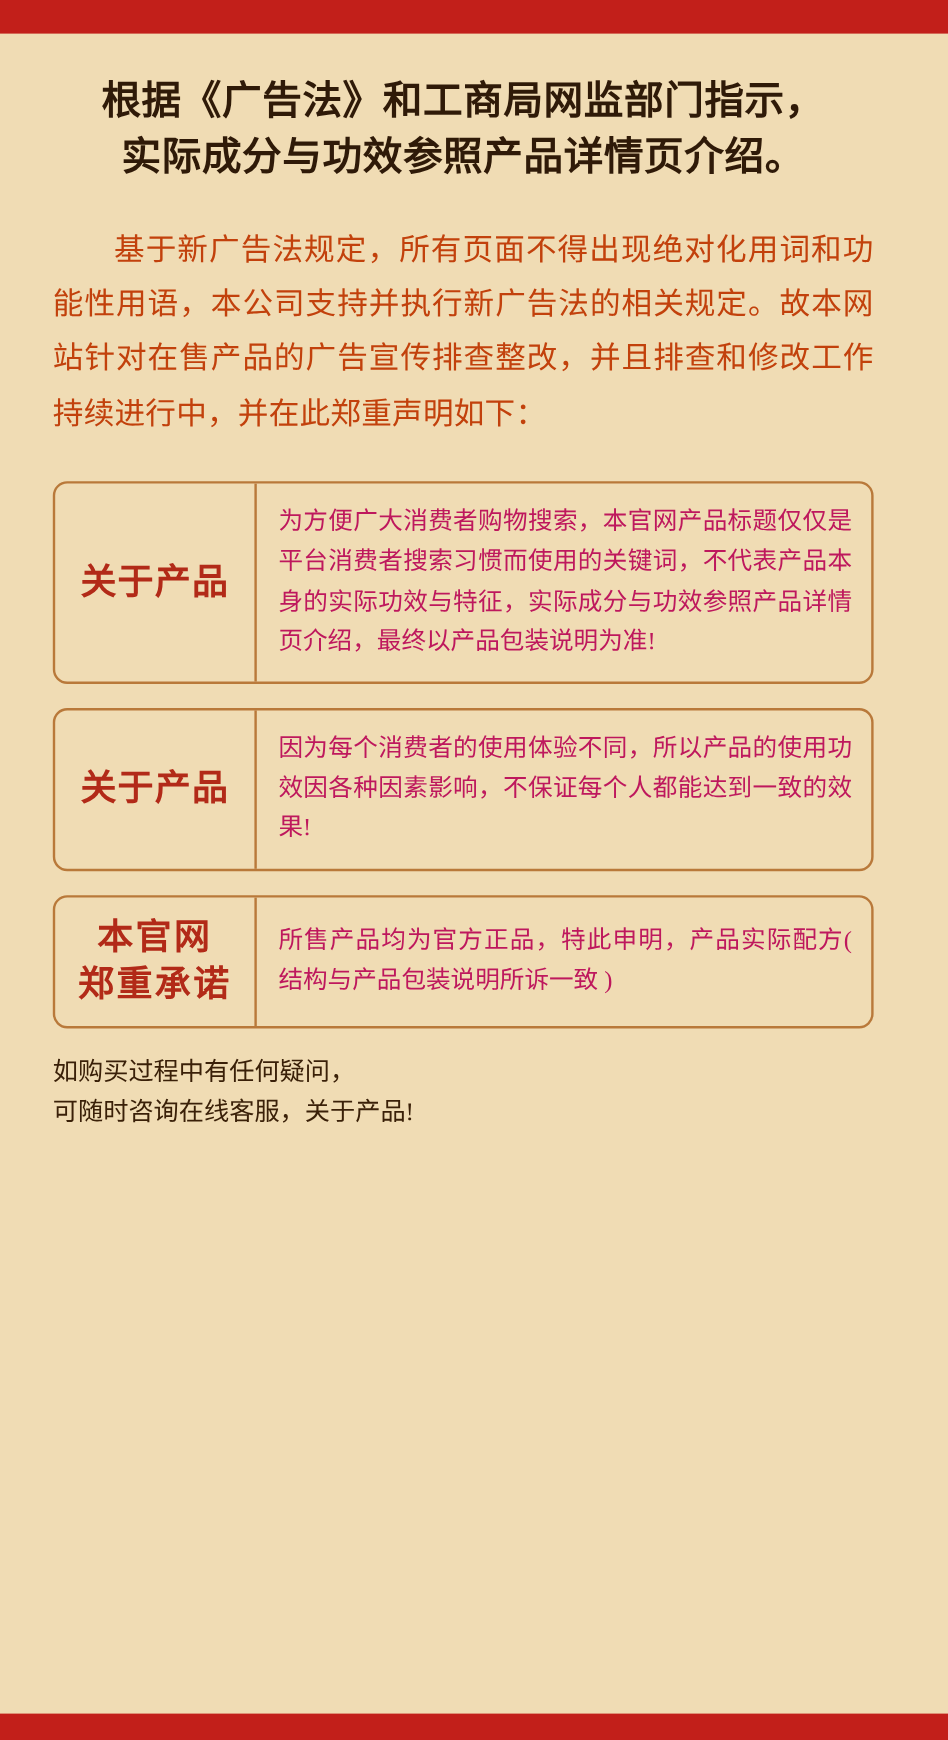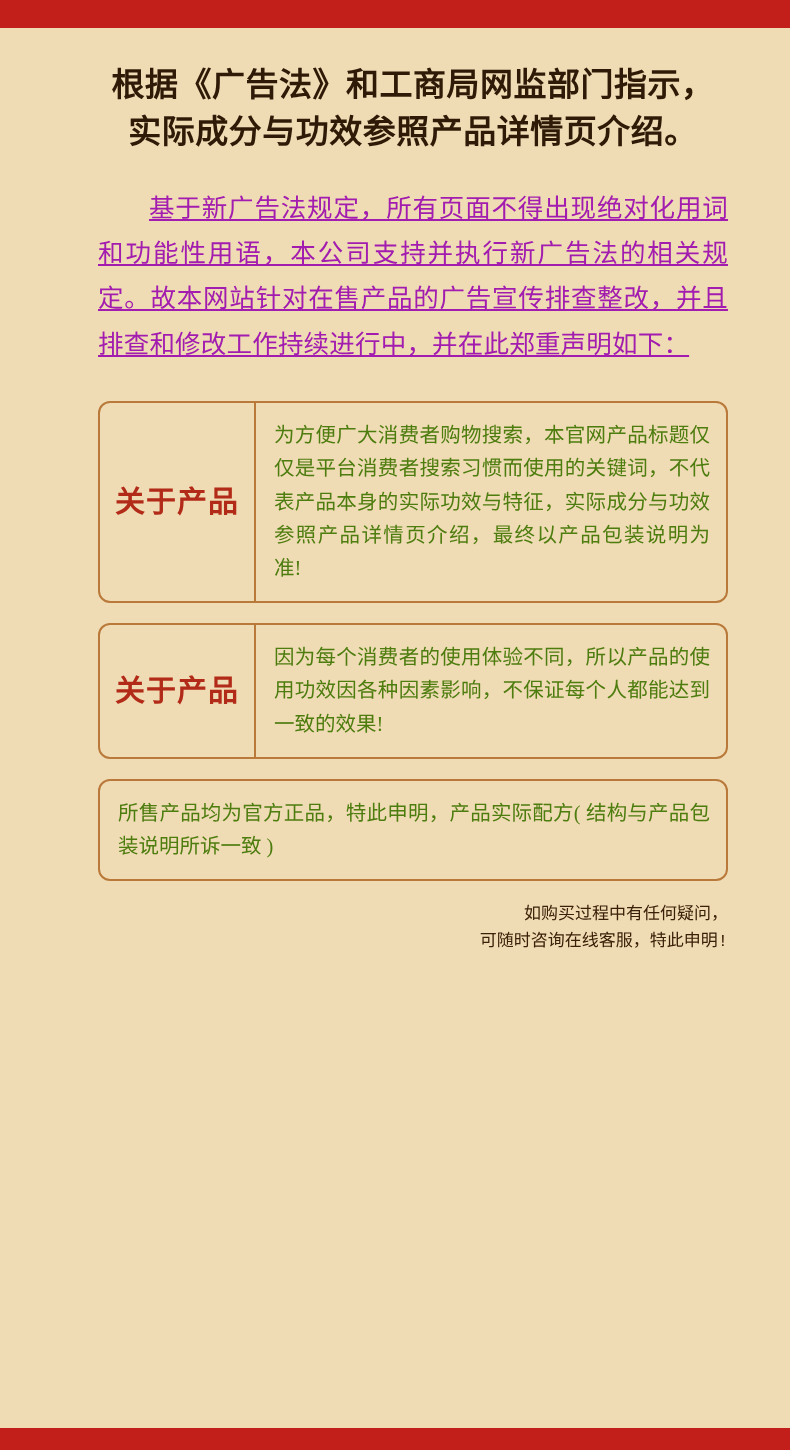--- a/index.html
+++ b/index.html
@@ -32,66 +32,65 @@
   }
   .bar-bottom {
     width: 100%;
     height: 22px;
     background: #c21f1a;
     flex: 0 0 auto;
   }
 
   .content {
     flex: 1 1 auto;
-    padding: 34px 62px 0 98px;
+    padding: 34px 62px 0 44px;
     box-sizing: border-box;
     color: #3a1f0c;
   }
 
   .headline {
     text-align: center;
     font-weight: bold;
     font-size: 33px;
     line-height: 1.42;
     color: #2f1a08;
     letter-spacing: 0.5px;
     margin: 0 0 30px 0;
   }
   .headline .line2 {
     display: block;
   }
 
   .para {
     font-size: 25.5px;
     line-height: 1.78;
-    color: #a21caf;
+    color: #c2410c;
     text-indent: 2em;
     margin: 0 0 26px 0;
     text-align: justify;
     letter-spacing: 0.2px;
-    text-decoration: underline;
   }
 
   .cards {
     margin-top: 34px;
   }
 
   .card {
     border: 2px solid #b9793a;
     border-radius: 12px;
     display: flex;
     align-items: stretch;
     margin-bottom: 20px;
     background: transparent;
     box-sizing: border-box;
   }
 
   .card-label {
     flex: 0 0 auto;
-    width: 156px;
+    width: 168px;
     display: flex;
     flex-direction: column;
     align-items: center;
     justify-content: center;
     padding: 14px 6px;
     border-right: 2px solid #b9793a;
     box-sizing: border-box;
   }
   .card-label span {
     display: block;
@@ -102,38 +101,37 @@
     letter-spacing: 1px;
     text-align: center;
     white-space: nowrap;
   }
 
   .card-body {
     flex: 1 1 auto;
     padding: 16px 16px 16px 18px;
     font-size: 20.5px;
     line-height: 1.62;
-    color: #4d7c0f;
+    color: #be185d;
     text-align: justify;
     display: flex;
     align-items: center;
     box-sizing: border-box;
   }
 
   .card-3 .card-label span {
     letter-spacing: 2px;
   }
 
   .footer {
     margin-top: 18px;
-    text-align: right;
-    font-size: 17px;
+    text-align: left;
+    font-size: 21px;
     line-height: 1.6;
     color: #3a2008;
-    font-family: Liberation Mono, monospace;
   }
   .footer div { white-space: nowrap; }
 </style>
 </head>
 <body>
 
 <div class="page">
 
   <div class="bar-top"></div>
 
@@ -156,26 +154,30 @@
       </div>
 
       <div class="card card-2">
         <div class="card-label">
           <span>关于产品</span>
         </div>
         <div class="card-body">因为每个消费者的使用体验不同，所以产品的使用功效因各种因素影响，不保证每个人都能达到一致的效果!</div>
       </div>
 
       <div class="card card-3">
+        <div class="card-label">
+          <span>本官网</span>
+          <span>郑重承诺</span>
+        </div>
         <div class="card-body">所售产品均为官方正品，特此申明，产品实际配方( 结构与产品包装说明所诉一致 )</div>
       </div>
 
     </div>
 
     <div class="footer">
       <div>如购买过程中有任何疑问，</div>
-      <div>可随时咨询在线客服，特此申明!</div>
+      <div>可随时咨询在线客服，关于产品!</div>
     </div>
 
   </div>
 
   <div class="bar-bottom"></div>
 </div>
 
 </body></html>

